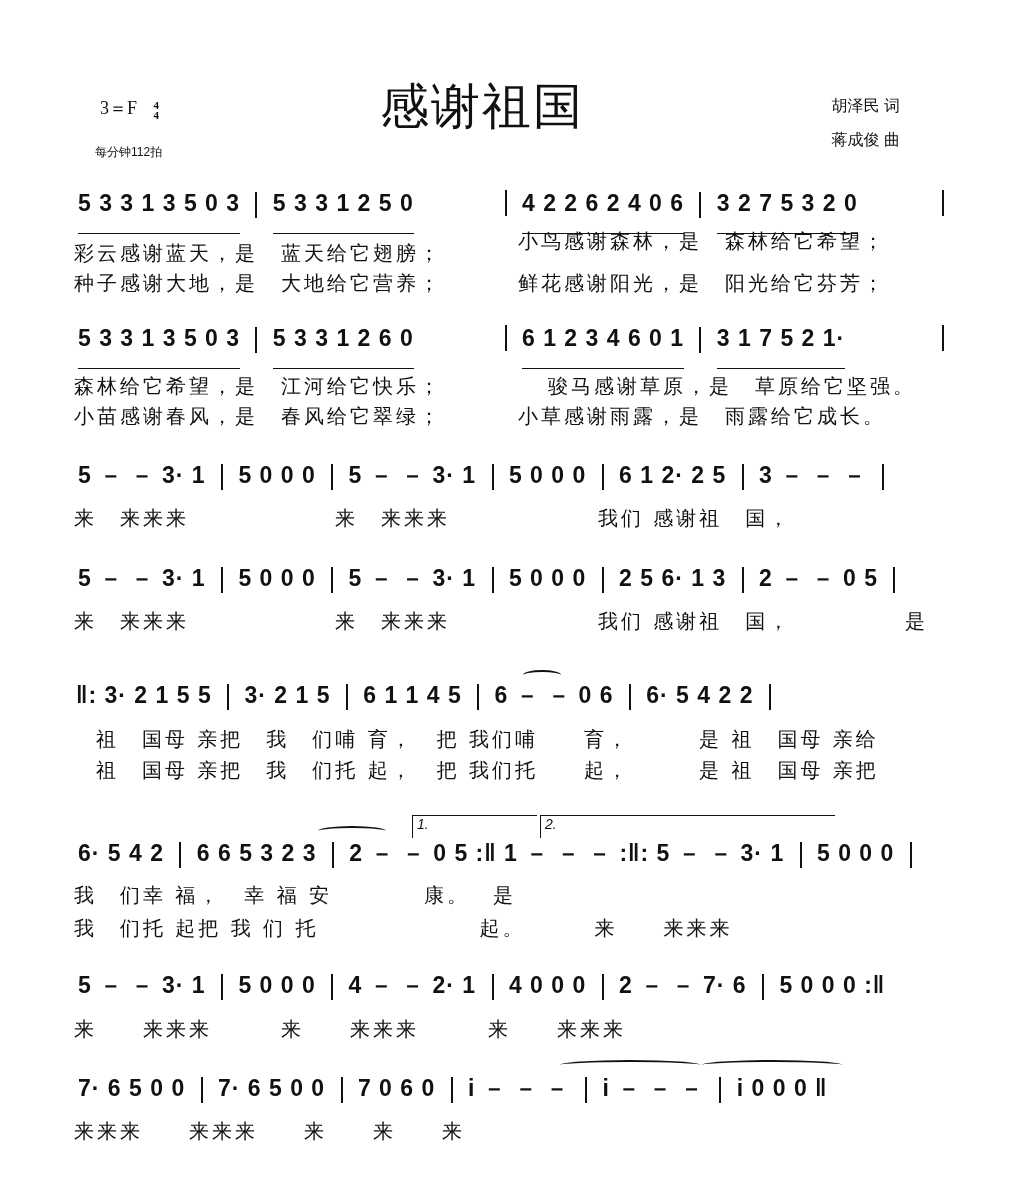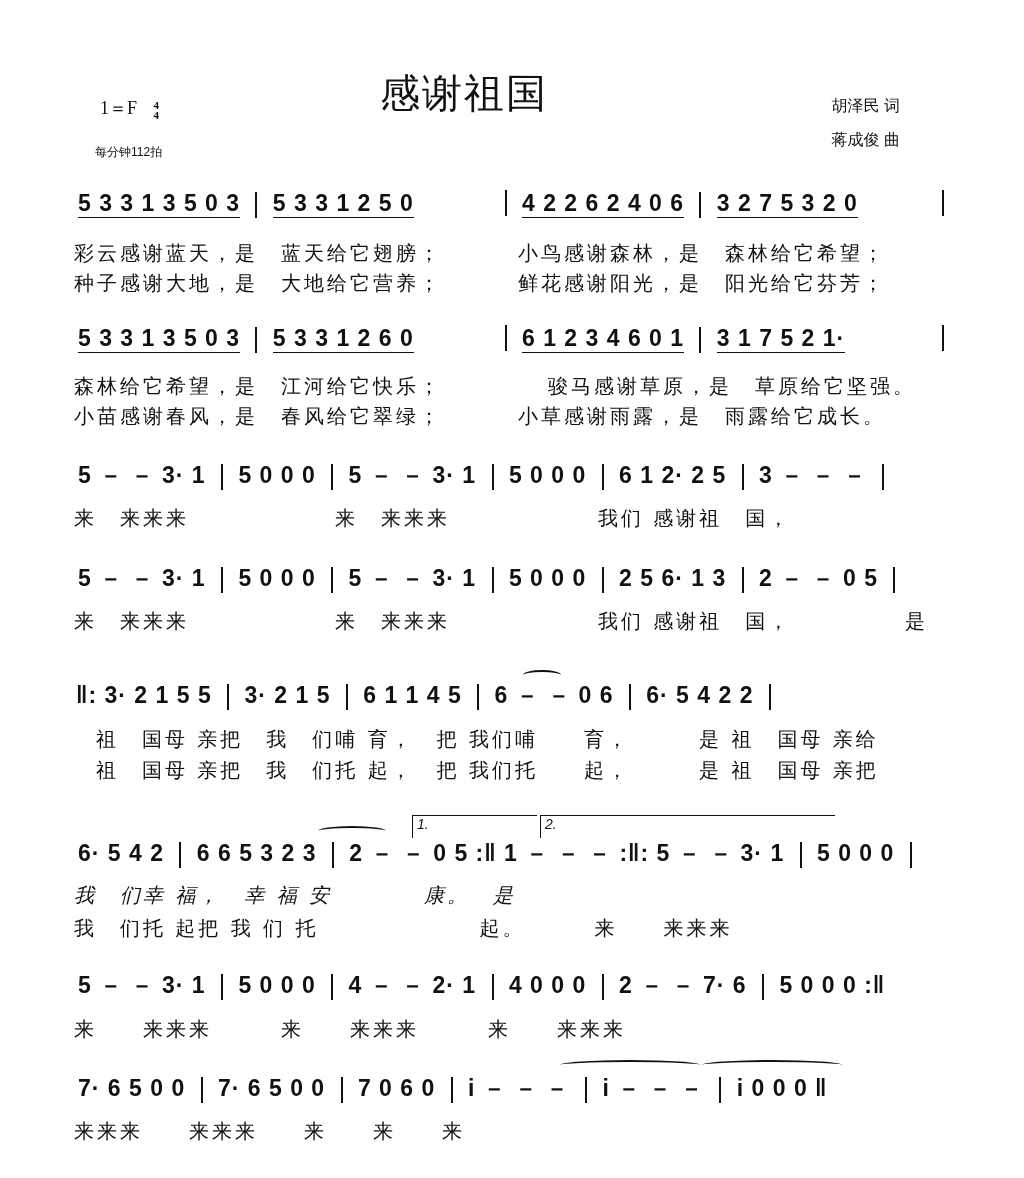--- a/index.html
+++ b/index.html
@@ -1,39 +1,39 @@
 <!DOCTYPE html>
 <html><head>
 <meta charset="utf-8">
 <style>
   html,body{margin:0;padding:0;background:#fff;}
   body{width:1024px;height:1178px;position:relative;overflow:hidden;color:#111;
        font-family:"Liberation Sans","DejaVu Sans",sans-serif;}
   .abs{position:absolute;white-space:nowrap;}
-  .title{left:380px;top:66px;font-size:40px;font-family:Liberation Serif, serif;letter-spacing:2px;}
+  .title{left:380px;top:74px;font-size:49px;font-family:Liberation Serif, serif;letter-spacing:2px;}
   .key{left:100px;top:96px;font-size:18px;font-family:"Liberation Serif",serif;}
   .frac{display:inline-block;vertical-align:middle;font-size:11px;line-height:10px;text-align:center;margin-left:12px;font-weight:bold;}
   .tempo{left:95px;top:144px;font-size:12px;}
   .credit{font-size:16px;right:124px;}
   .c1{top:96px;}
   .c2{top:130px;}
   .notes{font-size:23px;font-weight:bold;letter-spacing:1px;}
   .lyr{font-size:20px;font-family:"DejaVu Serif",serif;letter-spacing:3px;}
-  .u{border-bottom:1.5px solid #111;padding-bottom:1px;}
+  .u{border-bottom:1.5px solid #111;padding-bottom:17px;}
   .bar{display:inline-block;width:2px;height:26px;background:#111;vertical-align:middle;margin:0 8px;}
   .hbar{position:absolute;width:2px;height:26px;background:#111;}
   .volta{position:absolute;border-top:1.5px solid #111;border-left:1.5px solid #111;height:22px;font-size:14px;font-style:italic;padding-left:4px;}
   .slur{position:absolute;border-top:2px solid #111;border-radius:50% 50% 0 0;height:8px;}
 </style>
 </head>
 <body>
 
 <div class="abs title">感谢祖国</div>
 <div class="abs key">
-  <span>1＝F</span>
+  <span>3＝F</span>
   <span class="frac">
     <span>4</span><br>
     <span>4</span>
   </span>
 </div>
 <div class="abs tempo">每分钟112拍</div>
 <div class="abs credit c1">胡泽民 词</div>
 <div class="abs credit c2">蒋成俊 曲</div>
 
 <div class="abs notes" style="left:78px;top:190px;">
@@ -42,21 +42,21 @@
   <span class="u">5 3 3 1 2 5 0</span>
 </div>
 <div class="hbar" style="left:505px;top:190px;"></div>
 <div class="abs notes" style="left:522px;top:190px;">
   <span class="u">4 2 2 6 2 4 0 6</span>
   <span class="bar"></span>
   <span class="u">3 2 7 5 3 2 0</span>
 </div>
 <div class="hbar" style="left:942px;top:190px;"></div>
 <div class="abs lyr" style="left:74px;top:240px;">彩云感谢蓝天，是　蓝天给它翅膀；</div>
-<div class="abs lyr" style="left:518px;top:240px;">小鸟感谢森林，是　森林给它希望；</div>
+<div class="abs lyr" style="left:518px;top:228px;">小鸟感谢森林，是　森林给它希望；</div>
 <div class="abs lyr" style="left:74px;top:270px;">种子感谢大地，是　大地给它营养；</div>
 <div class="abs lyr" style="left:518px;top:270px;">鲜花感谢阳光，是　阳光给它芬芳；</div>
 
 <div class="abs notes" style="left:78px;top:325px;">
   <span class="u">5 3 3 1 3 5 0 3</span>
   <span class="bar"></span>
   <span class="u">5 3 3 1 2 6 0</span>
 </div>
 <div class="hbar" style="left:505px;top:325px;"></div>
 <div class="abs notes" style="left:522px;top:325px;">
@@ -134,21 +134,21 @@
   <span class="bar"></span>
   <span>2 － － 0 5</span>
   <span>:‖</span>
   <span>1 － － －</span>
   <span>:‖:</span>
   <span>5 － － 3· 1</span>
   <span class="bar"></span>
   <span>5 0 0 0</span>
   <span class="bar"></span>
 </div>
-<div class="abs lyr" style="left:74px;top:882px;font-style:italic;">我　们幸 福，　幸 福 安　　　　康。　是</div>
+<div class="abs lyr" style="left:74px;top:882px;">我　们幸 福，　幸 福 安　　　　康。　是</div>
 <div class="abs lyr" style="left:74px;top:915px;">我　们托 起把 我 们 托　　　　　　　起。　　　来　　来来来</div>
 
 <div class="abs notes" style="left:78px;top:970px;">
   <span>5 － － 3· 1</span>
   <span class="bar"></span>
   <span>5 0 0 0</span>
   <span class="bar"></span>
   <span>4 － － 2· 1</span>
   <span class="bar"></span>
   <span>4 0 0 0</span>

